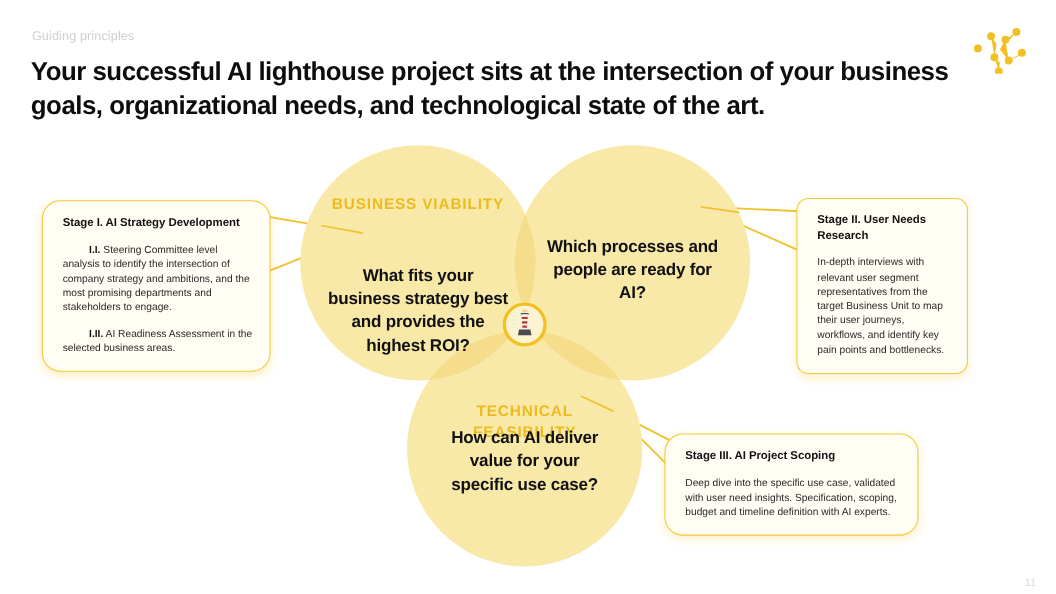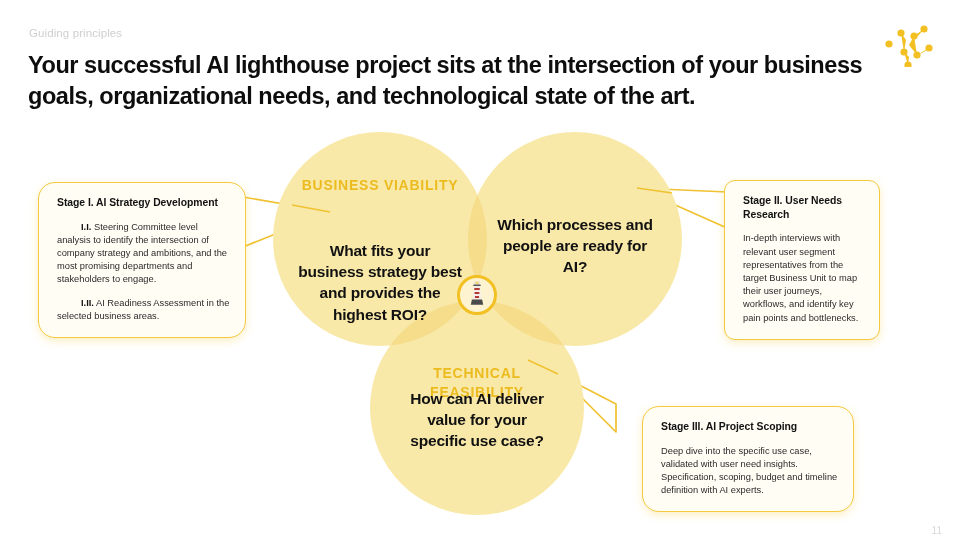--- a/index.html
+++ b/index.html
@@ -70,21 +70,21 @@
   }
   .card p {
     font-size:9.3px; color:#2a2a2a; line-height:1.42;
     margin-top:11px;
   }
   .card p b { font-weight:bold; color:#111;padding-left:24px; }
   .card p.tight { margin-top:10px; }
 
   #card-stage1 { left:38px;  top:182px;  width:208px; }
   #card-stage2 { left:724px; top:180px;  width:156px;border-radius:11px; }
-  #card-stage3 { left:642px; top:394px;  width:212px;margin-top:12px; }
+  #card-stage3 { left:604px; top:394px;  width:231px; }
 </style>
 </head>
 <body>
 
 <div id="eyebrow">Guiding principles</div>
 <div id="headline">Your successful AI lighthouse project sits at the intersection of your business goals, organizational needs, and technological state of the art.</div>
 <div id="page-number">11</div>
 
 <div id="logo">
   <svg viewBox="0 0 52 44" width="52" height="44" aria-hidden="true">

